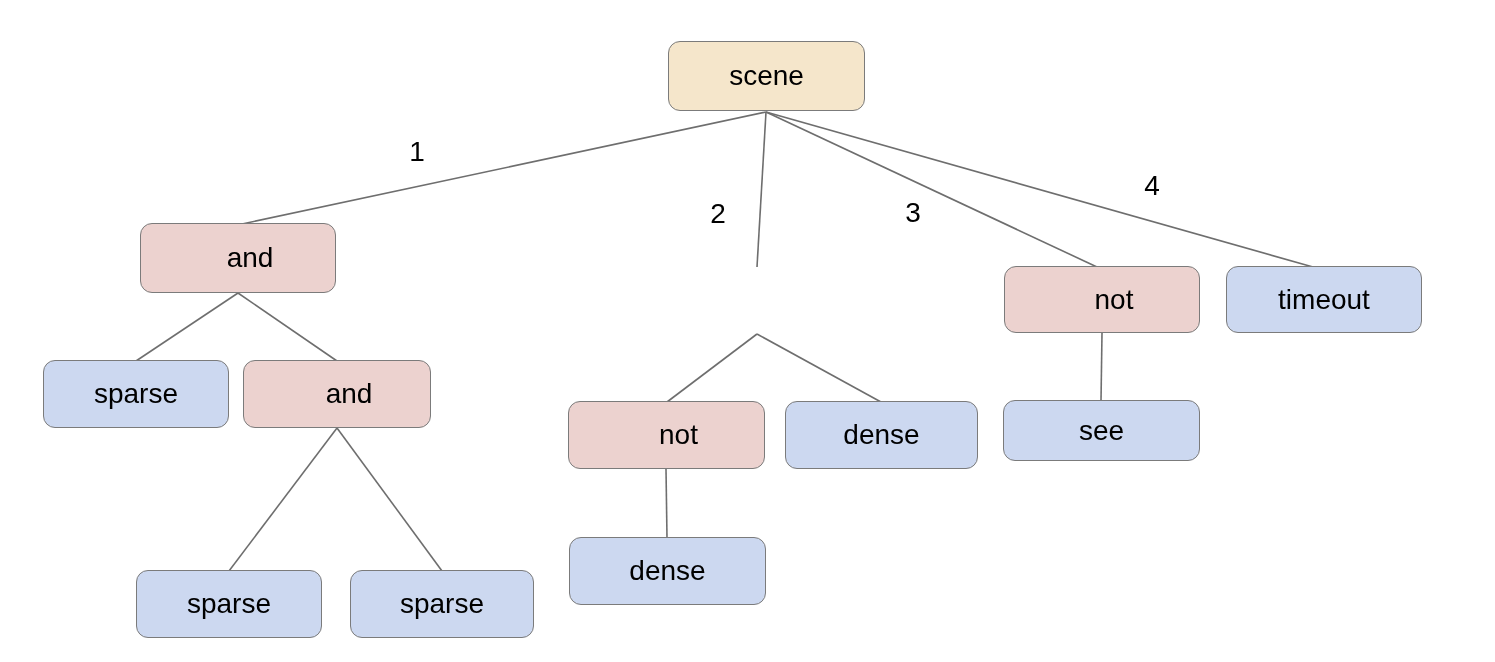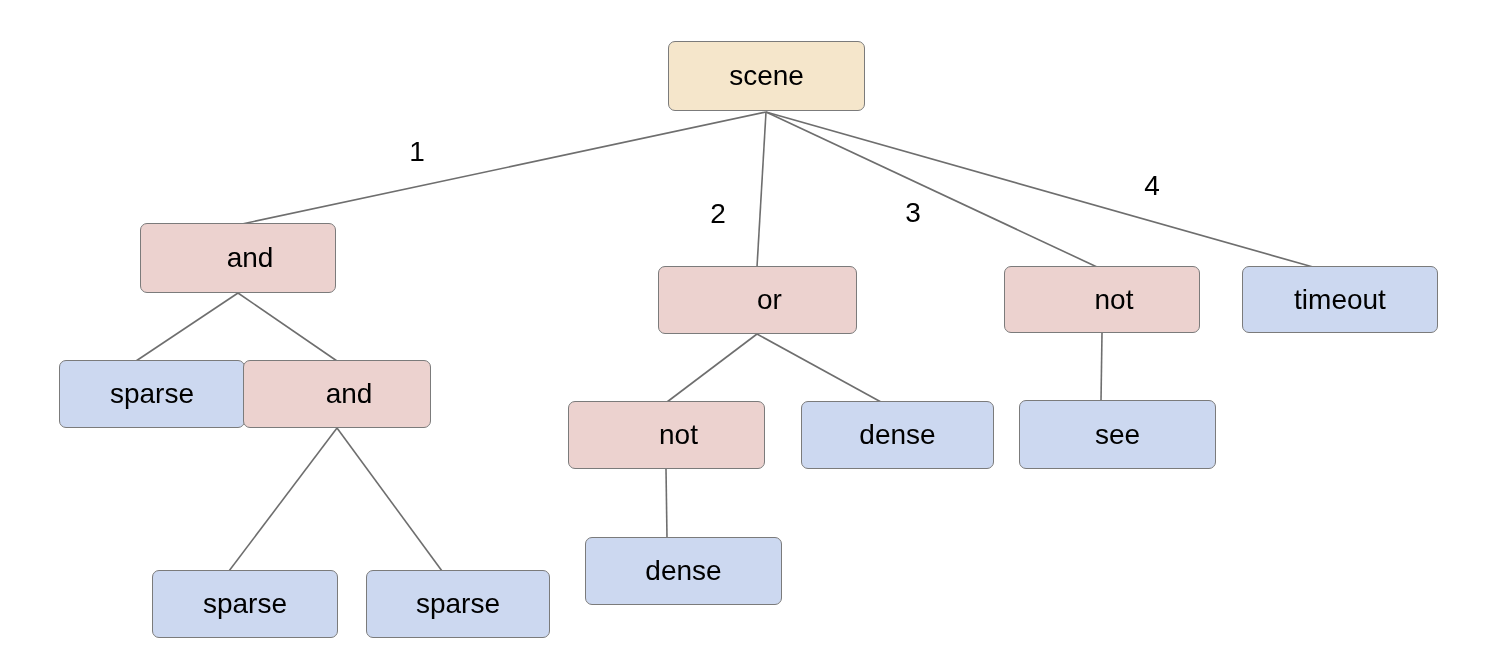--- a/index.html
+++ b/index.html
@@ -21,31 +21,31 @@
     top: 0;
   }
   .edges line {
     stroke: var(--edge-line, #6e6e6e);
     stroke-width: 1.6;
   }
   .node {
     position: absolute;
     box-sizing: border-box;
     border: 1.6px solid var(--node-border, #7b7b7b);
-    border-radius: 7px;
+    border-radius: 12px;
     display: flex;
     align-items: center;
     justify-content: center;
     font-size: 28px;
     color: var(--text-color, #000000);
     background: #ffffff;
   }
   .node.root     { background: var(--root-fill, #f5e6cb); }
   .node.operator { background: var(--operator-fill, #ecd2cf); padding-left: 24px; }
-  .node.leaf     { background: var(--leaf-fill, #ccd8f0); margin-left: 16px; }
+  .node.leaf     { background: var(--leaf-fill, #ccd8f0); }
   .edge-label {
     position: absolute;
     transform: translate(-50%, -50%);
     font-size: 28px;
     color: var(--text-color, #000000);
     background: transparent;
   }
 </style>
 </head>
 <body>
@@ -67,25 +67,24 @@
     <line x1="1102" y1="333" x2="1101" y2="401"></line>
   </svg>
 
   <div class="edge-label" style="left:417px;  top:152px;">1</div>
   <div class="edge-label" style="left:718px;  top:214px;">2</div>
   <div class="edge-label" style="left:913px;  top:213px;">3</div>
   <div class="edge-label" style="left:1152px; top:186px;">4</div>
 
   <div class="node root" style="left:668px;  top:41px;  width:197px; height:70px;">scene</div>
   <div class="node operator" style="left:140px;  top:223px; width:196px; height:70px;">and</div>
-  <div class="node operator" style="left:658px;  top:266px; width:199px; height:68px;">or</div>
   <div class="node operator" style="left:1004px; top:266px; width:196px; height:67px;">not</div>
   <div class="node leaf" style="left:1226px; top:266px; width:196px; height:67px;">timeout</div>
   <div class="node leaf" style="left:43px;   top:360px; width:186px; height:68px;">sparse</div>
   <div class="node operator" style="left:243px;  top:360px; width:188px; height:68px;">and</div>
   <div class="node operator" style="left:568px;  top:401px; width:197px; height:68px;">not</div>
   <div class="node leaf" style="left:785px;  top:401px; width:193px; height:68px;">dense</div>
-  <div class="node leaf" style="left:1003px; top:400px; width:197px; height:69px;">see</div>
+  <div class="node leaf" style="left:1003px; top:400px; width:197px; height:61px;">see</div>
   <div class="node leaf" style="left:569px;  top:537px; width:197px; height:68px;">dense</div>
   <div class="node leaf" style="left:136px;  top:570px; width:186px; height:68px;">sparse</div>
   <div class="node leaf" style="left:350px;  top:570px; width:184px; height:68px;">sparse</div>
 
 </div>
 
 </body></html>

